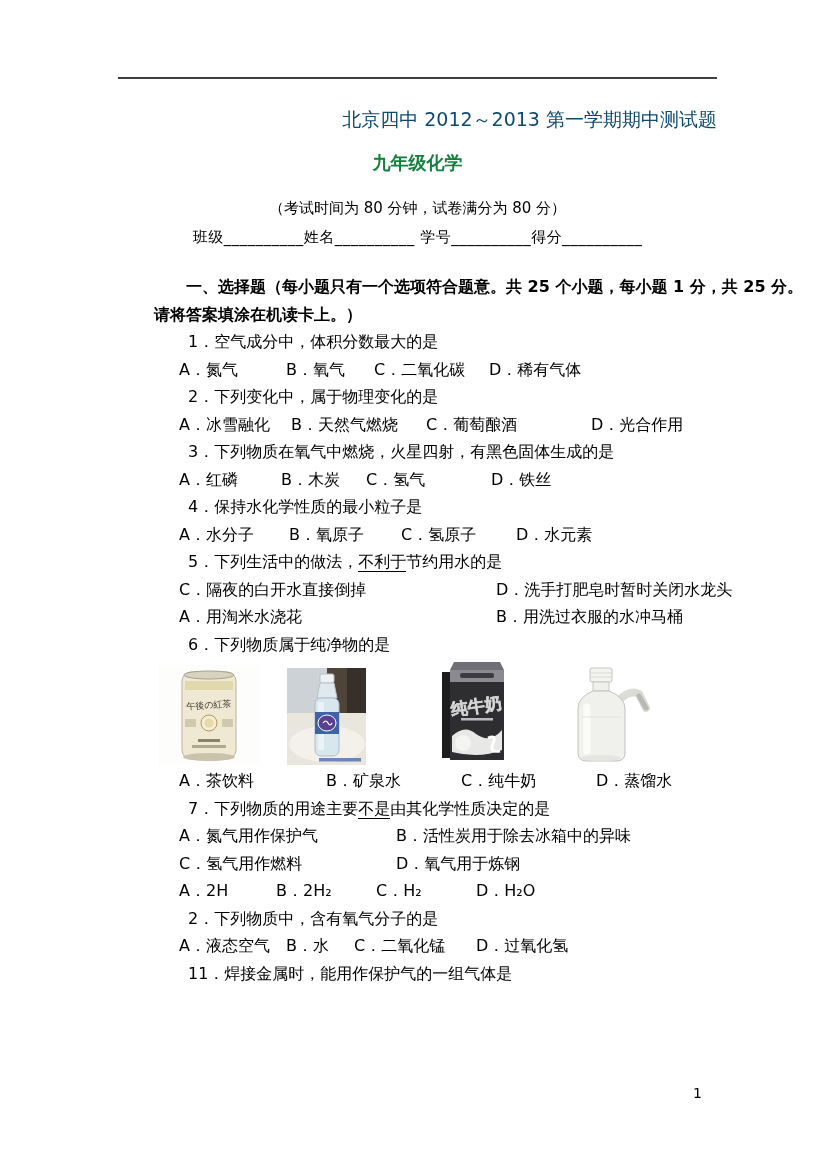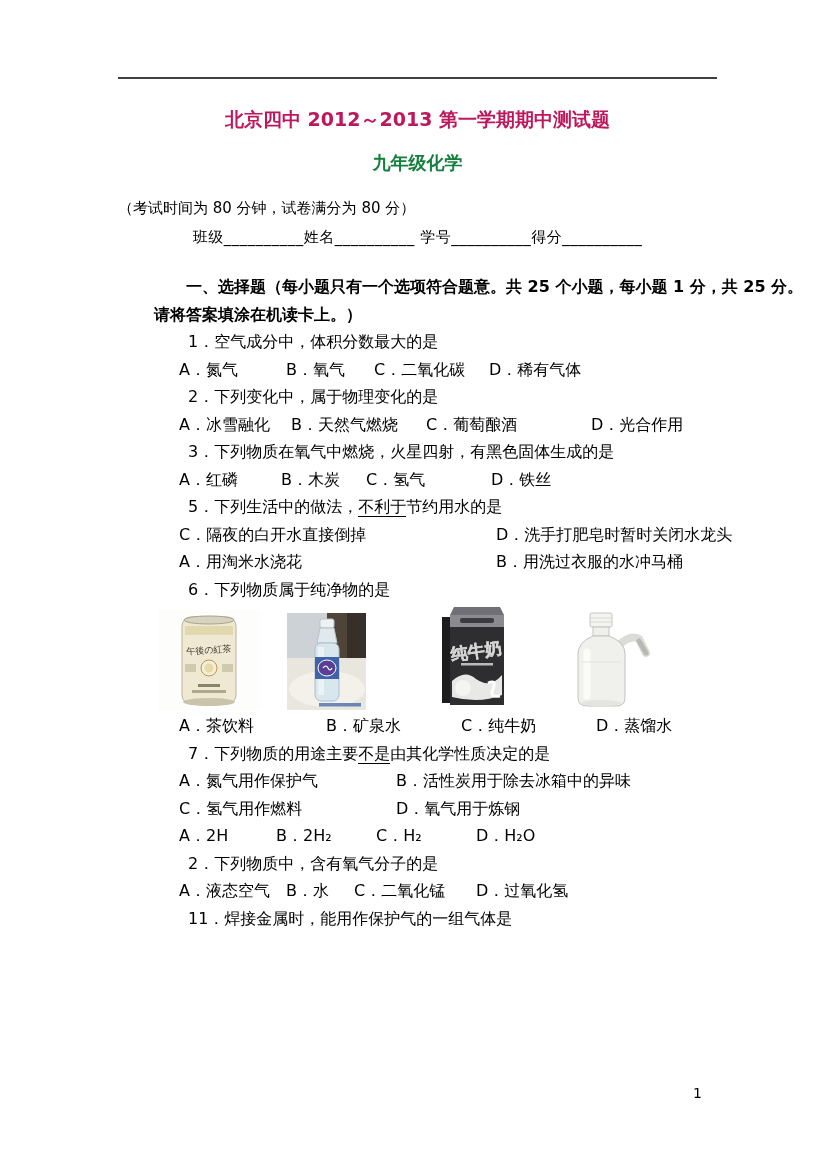--- a/index.html
+++ b/index.html
@@ -1,22 +1,22 @@
 <!DOCTYPE html>
 <html><head>
 <meta charset="utf-8">
 <style>
   html,body{margin:0;padding:0;background:#fff;}
   .doc{position:relative;width:827px;height:1170px;background:#ffffff;overflow:hidden;
        font-family:"DejaVu Sans",sans-serif;font-size:16px;color:#000;}
   .content{padding:0 110px 0 118px;}
   .rule{border-top:2px solid #3f3f3f;margin-top:77px;}
-  .title{color:#be185d;font-weight:bold;font-size:19px;line-height:28px;text-align:center;margin-top:26px;white-space:nowrap;}
+  .title{color:#0c4a6e;font-weight:normal;font-size:19px;line-height:28px;text-align:right;margin-top:26px;white-space:nowrap;}
   .subtitle{color:#15803d;font-weight:bold;font-size:18px;line-height:26px;text-align:center;margin-top:17px;}
-  .exam-info{font-size:15px;line-height:20px;margin-top:22px;}
+  .exam-info{text-align:center;font-size:15px;line-height:20px;margin-top:22px;}
   .blanks{text-align:center;font-size:15px;line-height:20px;margin-top:9px;letter-spacing:.5px;}
   .intro{font-weight:bold;margin-top:26px;}
   .line{line-height:27.5px;white-space:nowrap;margin-left:36px;}
   .indent{padding-left:32px;}
   .stem{padding-left:34px;}
   .opts{padding-left:25px;}
   .opts span{display:inline-block;white-space:nowrap;}
   .u{border-bottom:1px solid #000;}
   .qn1 .o1{width:107px}.qn1 .o2{width:88px}.qn1 .o3{width:115px}
   .qn2 .o1{width:112px}.qn2 .o2{width:135px}.qn2 .o3{width:165px}
@@ -67,20 +67,26 @@
       </div>
     </div>
 
     <div class="q qn3">
       <div class="line stem">3．下列物质在氧气中燃烧，火星四射，有黑色固体生成的是</div>
       <div class="line opts">
         <span class="o1">A．红磷</span><span class="o2">B．木炭</span><span class="o3">C．氢气</span><span class="o4">D．铁丝</span>
       </div>
     </div>
 
+    <div class="q qn4">
+      <div class="line stem">4．保持水化学性质的最小粒子是</div>
+      <div class="line opts">
+        <span class="o1">A．水分子</span><span class="o2">B．氧原子</span><span class="o3">C．氢原子</span><span class="o4">D．水元素</span>
+      </div>
+    </div>
 
     <div class="q qn5">
       <div class="line stem"><span>5．下列生活中的做法，</span><span class="u">不利于</span><span>节约用水的是</span></div>
       <div class="line opts">
         <span class="o1">C．隔夜的白开水直接倒掉</span><span>D．洗手打肥皂时暂时关闭水龙头</span>
       </div>
       <div class="line opts">
         <span class="o1">A．用淘米水浇花</span><span>B．用洗过衣服的水冲马桶</span>
       </div>
     </div>

